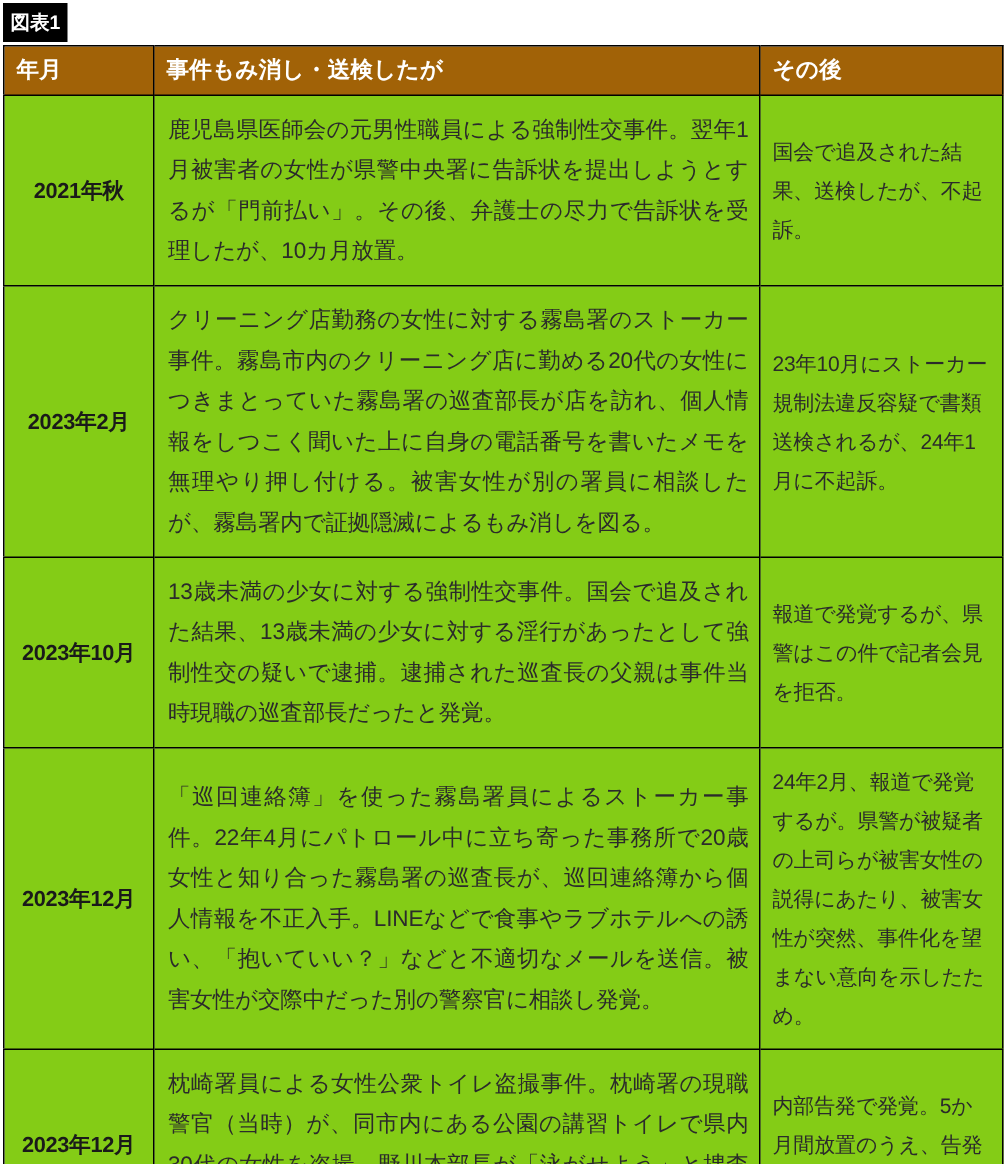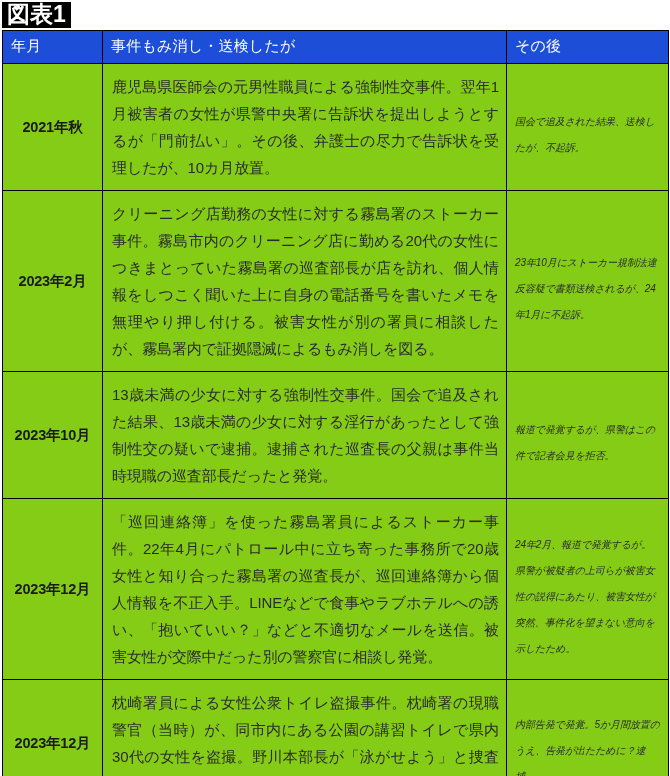--- a/index.html
+++ b/index.html
@@ -21,21 +21,21 @@
     display: flex;
     align-items: center;
     height: 30px;
     padding: 0 0 0 2px;
     gap: 7px;
   }
   .title-badge {
     background: #000000;
     color: #ffffff;
     font-weight: bold;
-    font-size: 23px;
+    font-size: 13px;
     line-height: 23px;
     padding: 1px 5px 2px 5px;
     letter-spacing: 0px;
     white-space: nowrap;
   }
   .title-text {
     font-size: 20.5px;
     font-weight: bold;
     line-height: 24px;
     color: #1a1a1a;
@@ -51,24 +51,24 @@
     border-collapse: collapse;
     width: 666px;
     table-layout: fixed;
     border: 1.5px solid #000000;
   }
   table.data col.c-date  { width: 100px; }
   table.data col.c-desc  { width: 404px; }
   table.data col.c-after { width: 162px; }
 
   thead th {
-    background: #1d4ed8;
+    background: #a16207;
     color: #ffffff;
     font-size: 15px;
-    font-weight: normal;
+    font-weight: bold;
     text-align: left;
     padding: 6px 8px 7px 8px;
     height: 31px;
     border-right: 1.5px solid #000000;
     border-bottom: 1.5px solid #000000;
     vertical-align: middle;
     letter-spacing: 0.2px;
   }
   thead th:last-child { border-right: none; }
 
@@ -92,26 +92,25 @@
   td.desc {
     font-size: 15px;
     line-height: 27px;
     padding: 9px 7px 9px 9px;
     color: #2b2b2b;
     text-align: justify;
     text-justify: inter-character;
     letter-spacing: -0.1px;
   }
   td.after {
-    font-size: 10px;
+    font-size: 14px;
     line-height: 26px;
-    padding: 24px 7px 9px 8px;
+    padding: 9px 7px 9px 8px;
     color: #2b2b2b;
     letter-spacing: -0.1px;
-    font-style: italic;
   }
 </style>
 </head>
 <body>
 
 <div class="title-bar">
   <span class="title-badge">図表1</span>
 </div>
 
 <div class="tbl-wrap">

